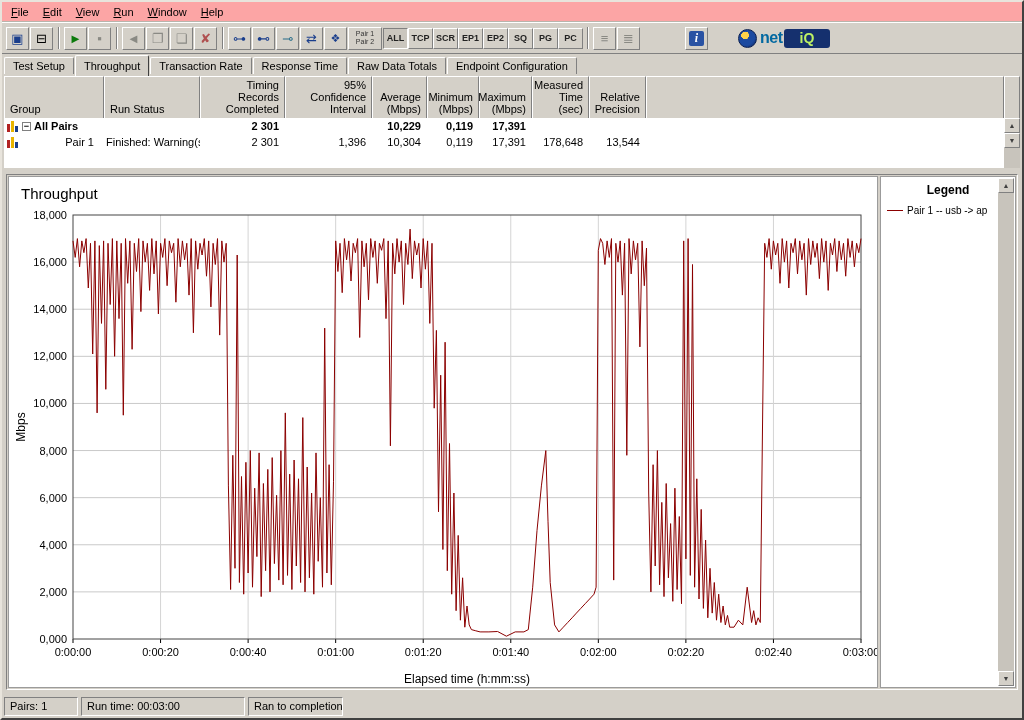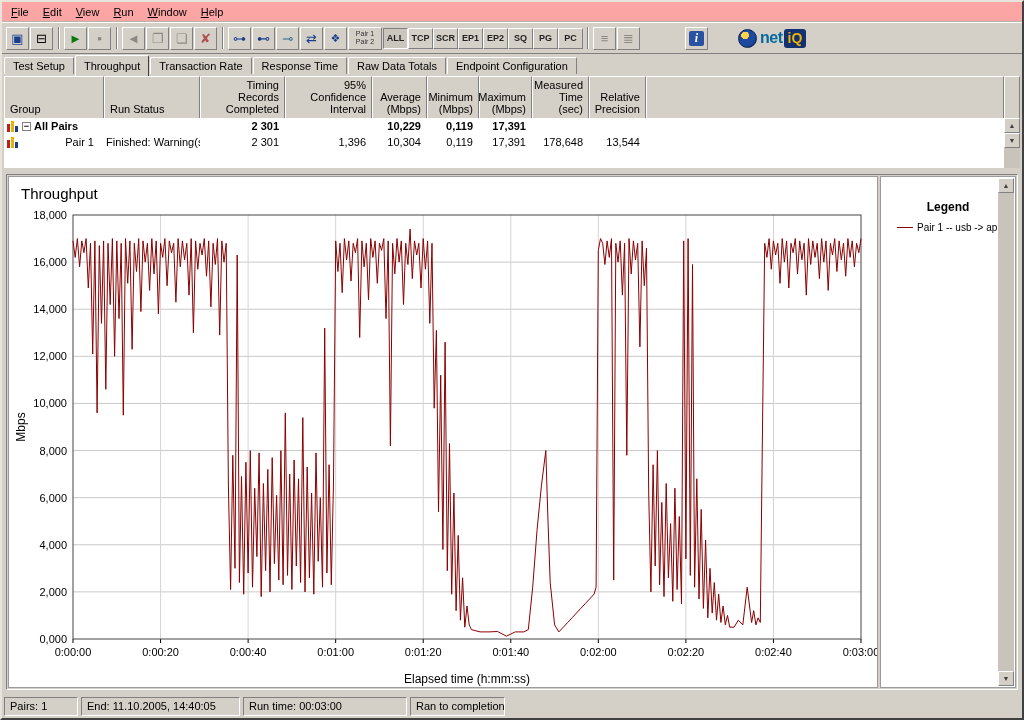--- a/index.html
+++ b/index.html
@@ -35,22 +35,22 @@
   .fbtn.pressed{border-color:#808080 #ffffff #ffffff #808080;background:#cac6be;}
   .helpbtn{width:23px;height:23px;margin-left:44px;background:#d4d0c8;display:flex;align-items:center;justify-content:center;}
   .helpbtn span{display:block;width:15px;height:15px;background:#2952a3;border-radius:2px;color:#fff;
     font-family:"Liberation Serif","DejaVu Serif",serif;font-style:italic;font-weight:bold;font-size:12px;
     text-align:center;line-height:15px;}
   .logo{display:flex;align-items:center;margin-left:30px;}
   .globe{display:inline-block;width:19px;height:19px;border-radius:50%;margin-right:3px;
     background:radial-gradient(circle at 36% 32%,#ffd24a 0 24%,#1c4aa0 25% 62%,#0a1f52 100%);
     border:1px solid #0a1f52;}
   .logo-net{font-size:16px;font-weight:bold;letter-spacing:-0.5px;color:#0369a1;}
-  .logo-iq{font-size:14px;font-weight:bold;color:#eab308;background:#15306e;border-radius:3px;
-    padding:1px 4px 2px;margin-left:1px;}
+  .logo-iq{font-size:14px;font-weight:bold;color:#bef264;background:#15306e;border-radius:3px;
+    padding:1px 16px 2px;margin-left:1px;}
 
   
   .tabrow{position:absolute;top:53px;left:2px;right:2px;height:21px;display:flex;align-items:center;}
   .tab{height:17px;margin-right:1px;padding:2px 8px 0;background:#d4d0c8;
     border:1px solid;border-color:#ffffff #808080 #d4d0c8 #ffffff;border-bottom:none;
     border-radius:2px 2px 0 0;cursor:default;white-space:nowrap;}
   .tab.active{height:21px;padding-top:4px;position:relative;z-index:2;
     border-color:#ffffff #404040 #d4d0c8 #ffffff;}
 
   
@@ -79,22 +79,22 @@
   .sbtn{height:15px;background:#d4d0c8;display:flex;align-items:center;justify-content:center;
     font-size:7px;color:#404040;}
 
   
   .main{position:absolute;top:172px;left:4px;right:4px;bottom:28px;background:#d4d0c8;
     border:1px solid;border-color:#808080 #ffffff #ffffff #808080;padding:1px;display:flex;gap:2px;}
   .chart-panel{flex:1;background:#ffffff;border:1px solid #9b9b9b;position:relative;overflow:hidden;}
   .chart-title{position:absolute;top:8px;left:12px;font-size:15px;color:#000;}
   #chart-svg{position:absolute;top:30px;left:2px;}
   .legend-panel{width:136px;background:#ffffff;border:1px solid #9b9b9b;position:relative;overflow:hidden;}
-  .legend-title{text-align:center;font-weight:bold;font-size:12px;margin-top:23px;}
-  .legend-item{display:flex;align-items:center;gap:4px;padding:8px 18px 0 6px;font-size:10px;white-space:nowrap;margin-left:10px;}
+  .legend-title{text-align:center;font-weight:bold;font-size:12px;margin-top:6px;}
+  .legend-item{display:flex;align-items:center;gap:4px;padding:8px 18px 0 6px;font-size:10px;white-space:nowrap;}
   .legend-line{display:inline-block;width:16px;height:1px;background:#8b0000;flex:0 0 auto;}
   .legend-scroll{position:absolute;top:1px;right:1px;bottom:1px;width:16px;background:#c8c4bc;
     display:flex;flex-direction:column;justify-content:space-between;}
 
   
   .statusbar{position:absolute;left:2px;right:2px;bottom:2px;height:21px;display:flex;gap:3px;
     align-items:stretch;background:#d4d0c8;padding-top:2px;}
   .seg{padding:2px 5px 0;white-space:nowrap;overflow:hidden;}
 </style>
 </head>
@@ -295,18 +295,17 @@
       </div>
       <div class="legend-scroll">
         <div class="sbtn bevel-out">▲</div>
         <div class="sbtn bevel-out">▼</div>
       </div>
     </div>
   </div>
 
   <div class="statusbar">
     <div class="seg bevel-in" style="width:74px">Pairs: 1</div>
-    <div class="seg bevel-in" style="width:159px">End: 11.10.2005, 14:40:05</div>
     <div class="seg bevel-in" style="width:164px">Run time: 00:03:00</div>
     <div class="seg bevel-in" style="width:95px">Ran to completion</div>
   </div>
 
 </div>
 
 </body></html>

